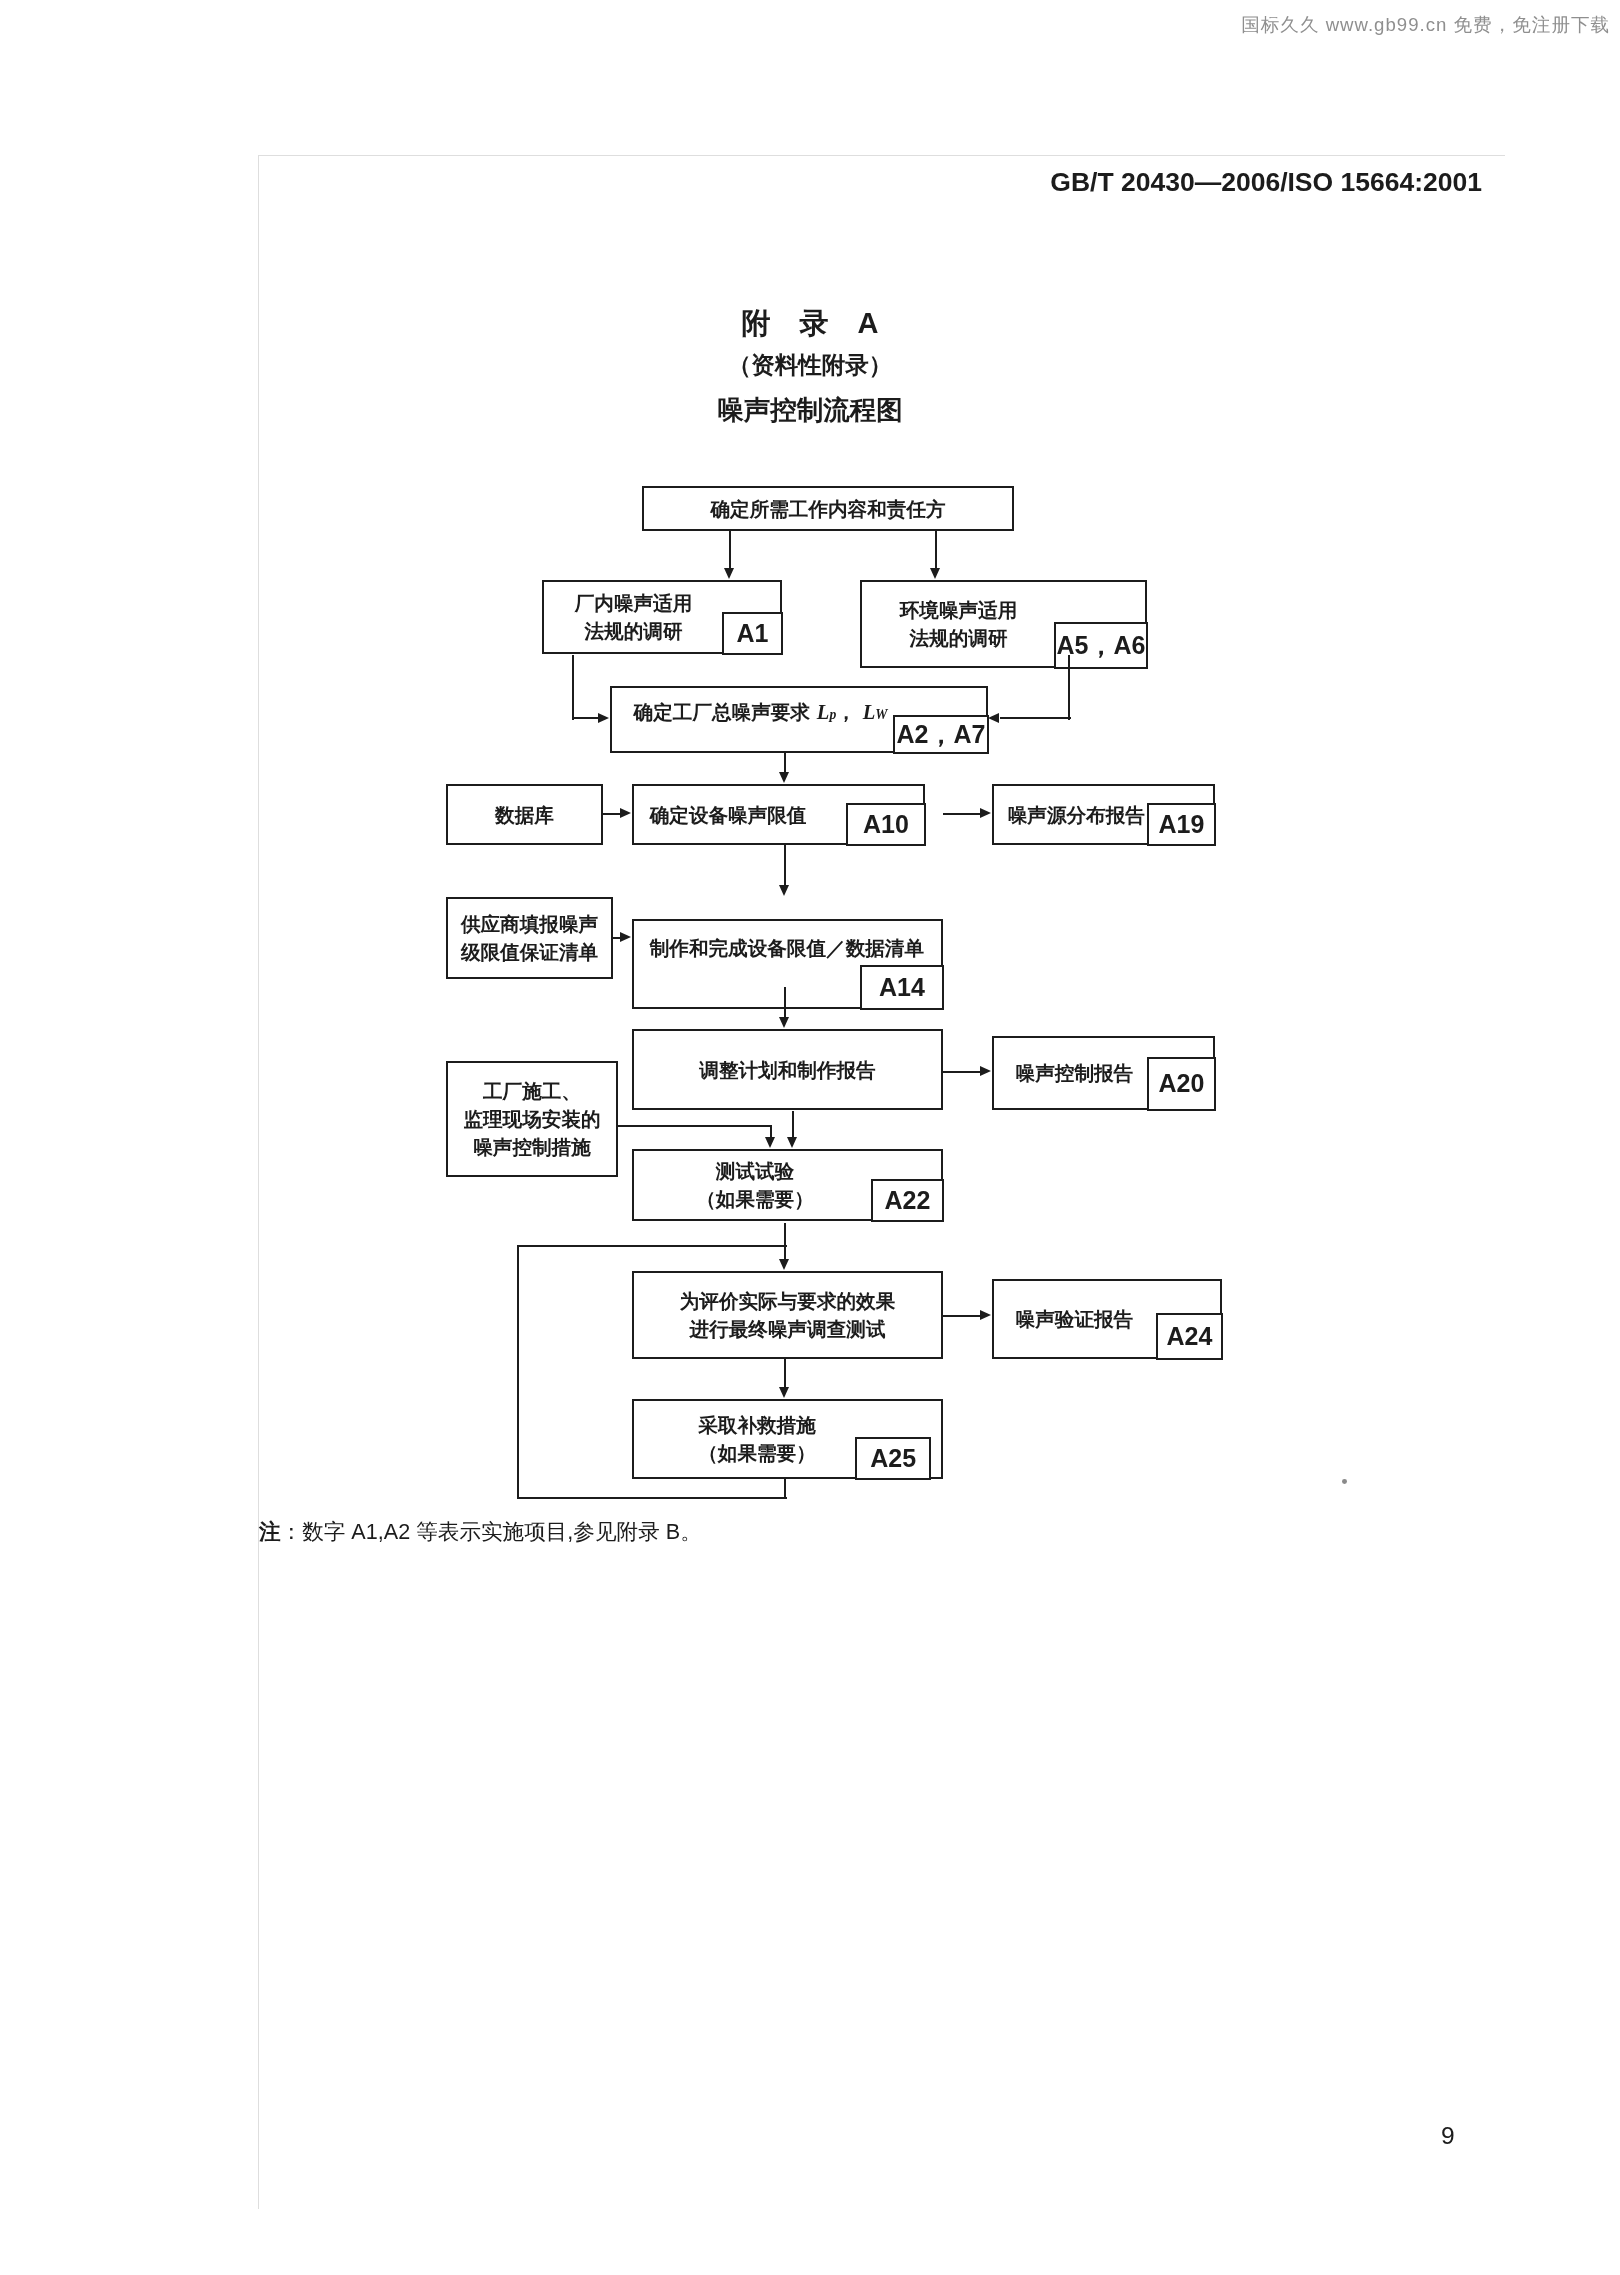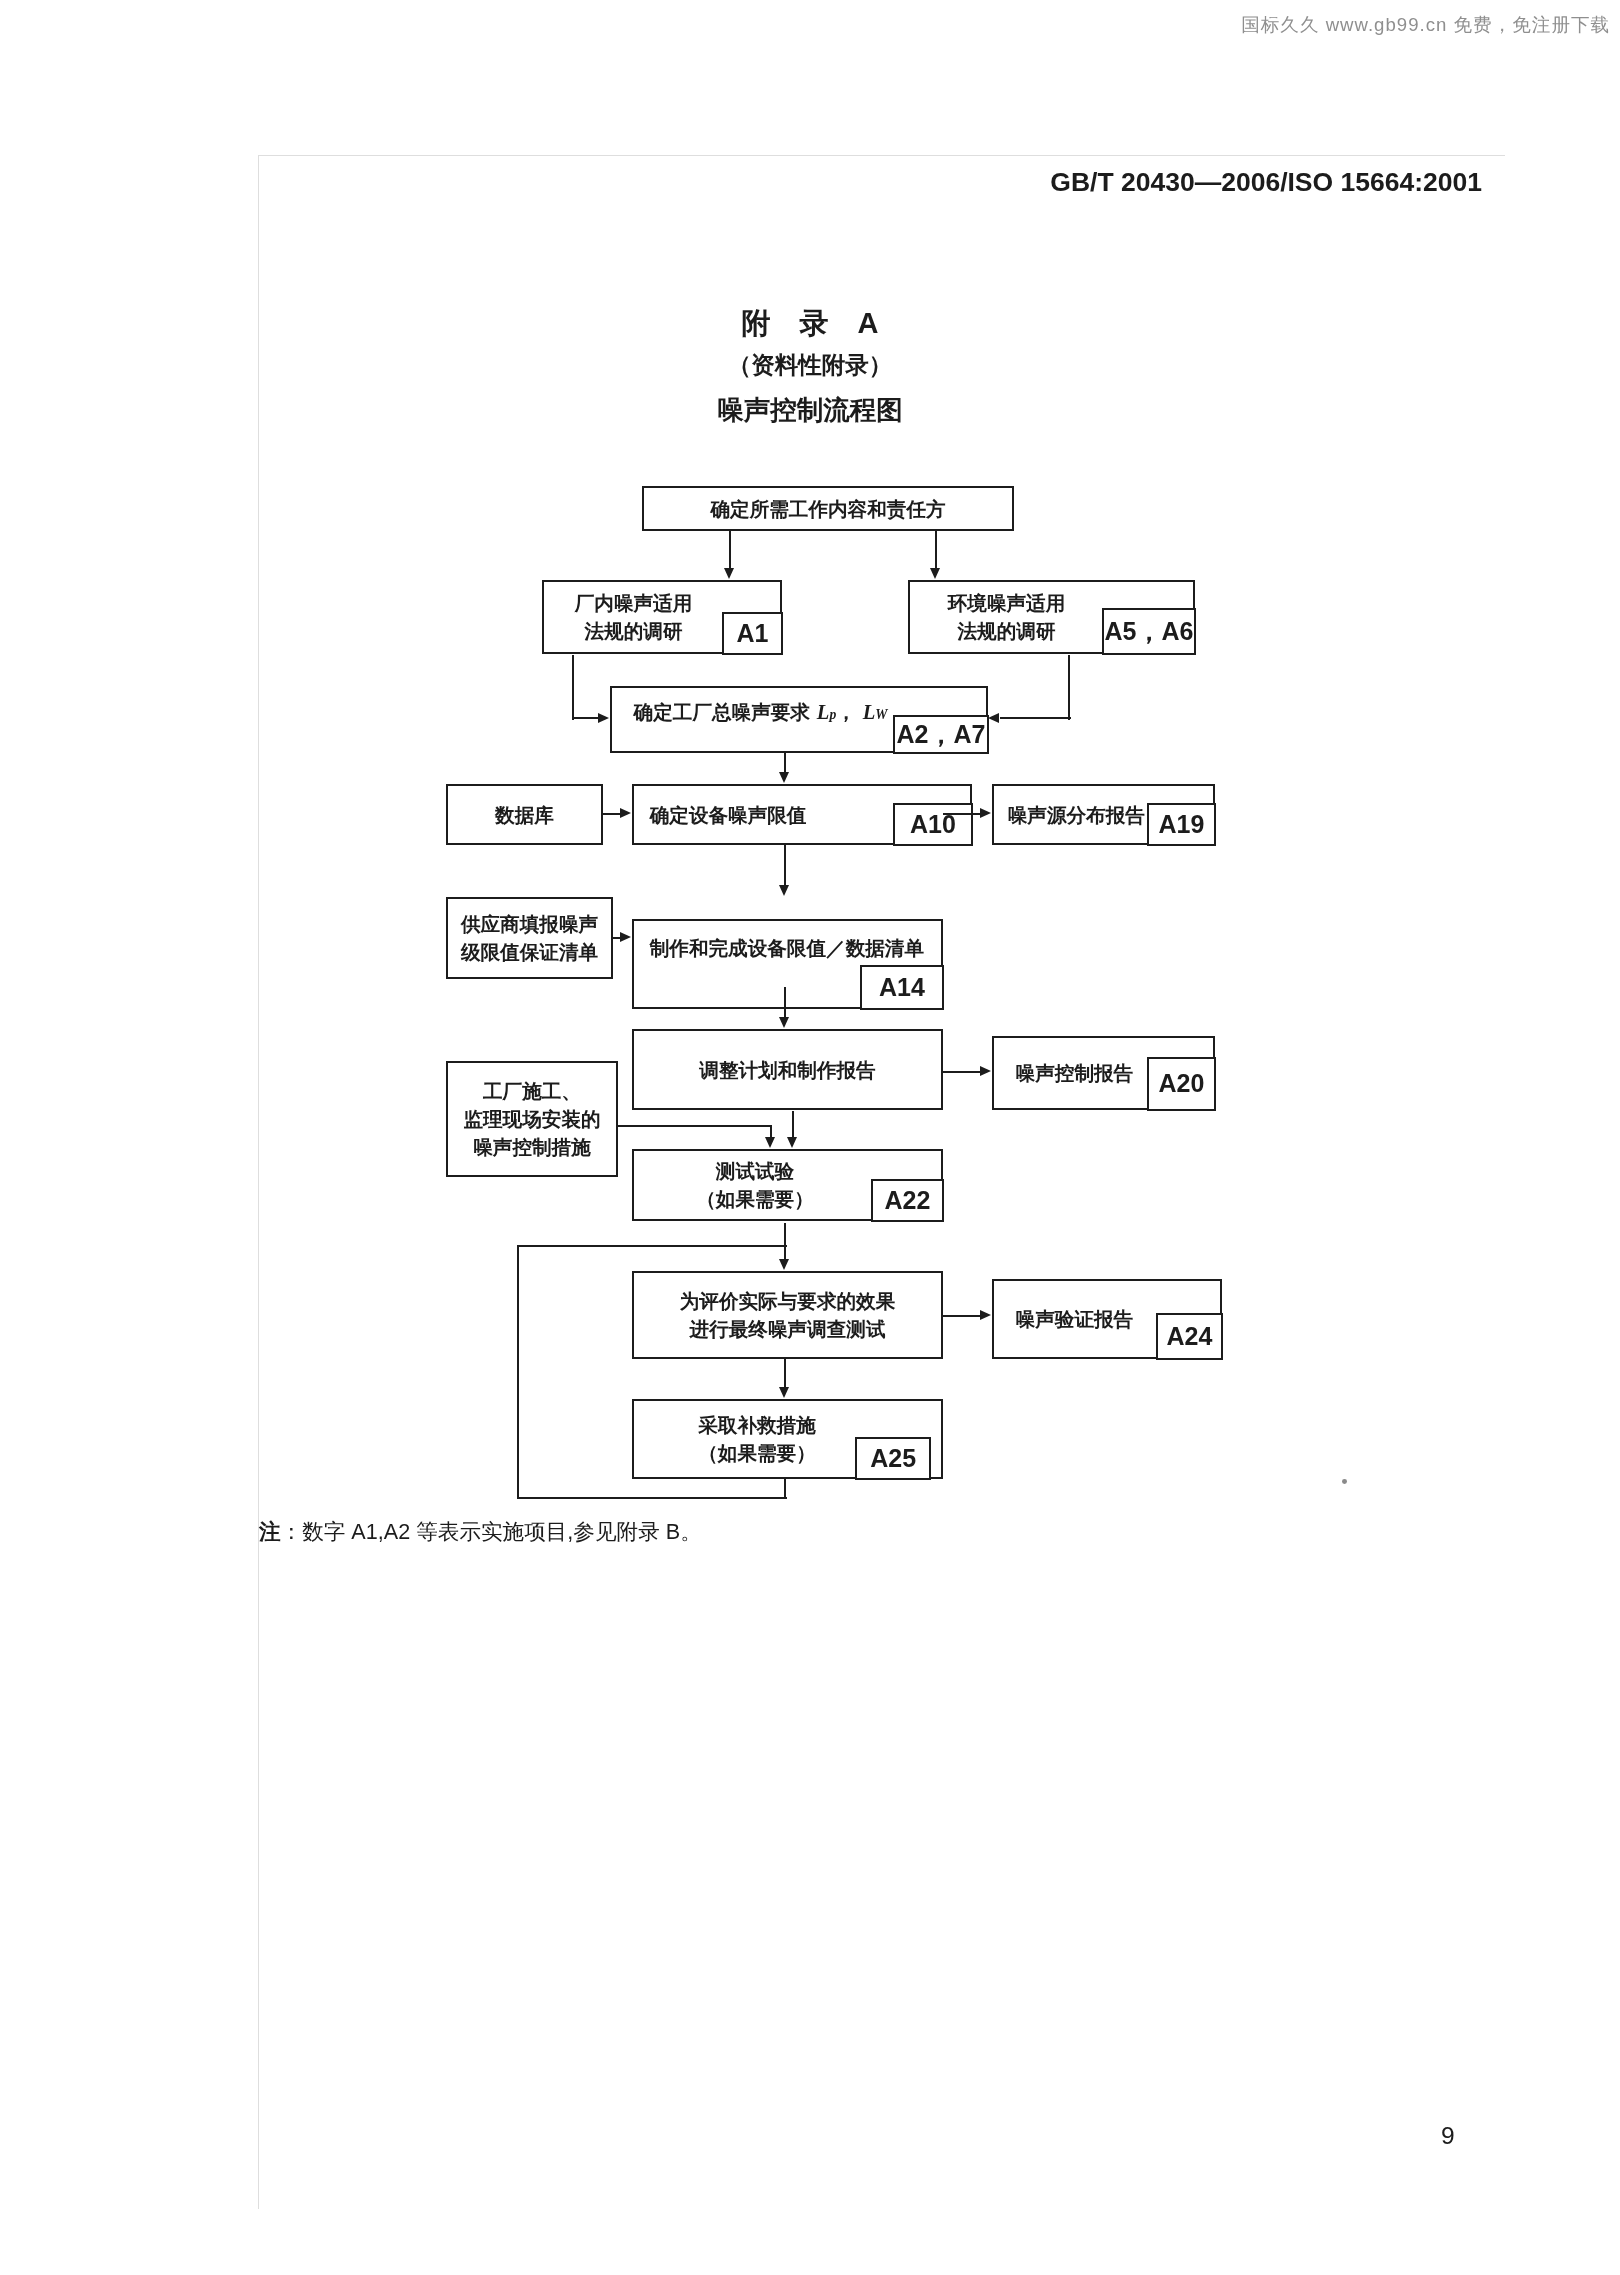--- a/index.html
+++ b/index.html
@@ -25,24 +25,24 @@
   .box { position:absolute; border:2.9px solid #1c1c1c; background:#ffffff;
          display:flex; align-items:center; justify-content:center;
          font-weight:bold; font-size:19.6px; }
   .bt { display:flex; flex-direction:column; align-items:center; justify-content:center;
         width:100%; height:100%; line-height:28px; text-align:center; }
   .code { position:absolute; right:-2.9px; bottom:-2.9px; border:2.9px solid #1c1c1c; background:#ffffff;
           display:flex; align-items:center; justify-content:center; font-weight:bold; font-size:25px; }
 
   #b1 { left:642px; top:486px; width:372px; height:45px; }
   #b2 { left:542px; top:580px; width:240px; height:74px; }
-  #b3 { left:860px; top:580px; width:287px; height:74px;margin-left:48px; }
+  #b3 { left:860px; top:580px; width:287px; height:88px; }
   #b4 { left:610px; top:686px; width:378px; height:67px; }
   #b5 { left:446px; top:784px; width:157px; height:61px; }
-  #b6 { left:632px; top:784px; width:340px; height:61px; }
+  #b6 { left:632px; top:784px; width:293px; height:61px; }
   #b7 { left:992px; top:784px; width:223px; height:61px; }
   #b8 { left:446px; top:897px; width:167px; height:82px; }
   #b9 { left:632px; top:919px; width:311px; height:90px; }
   #b10 { left:632px; top:1029px; width:311px; height:81px; }
   #b11 { left:992px; top:1036px; width:223px; height:74px; }
   #b12 { left:446px; top:1061px; width:172px; height:116px; }
   #b13 { left:632px; top:1149px; width:311px; height:72px; }
   #b14 { left:632px; top:1271px; width:311px; height:88px; }
   #b15 { left:992px; top:1279px; width:230px; height:80px; }
   #b16 { left:632px; top:1399px; width:311px; height:80px; }

